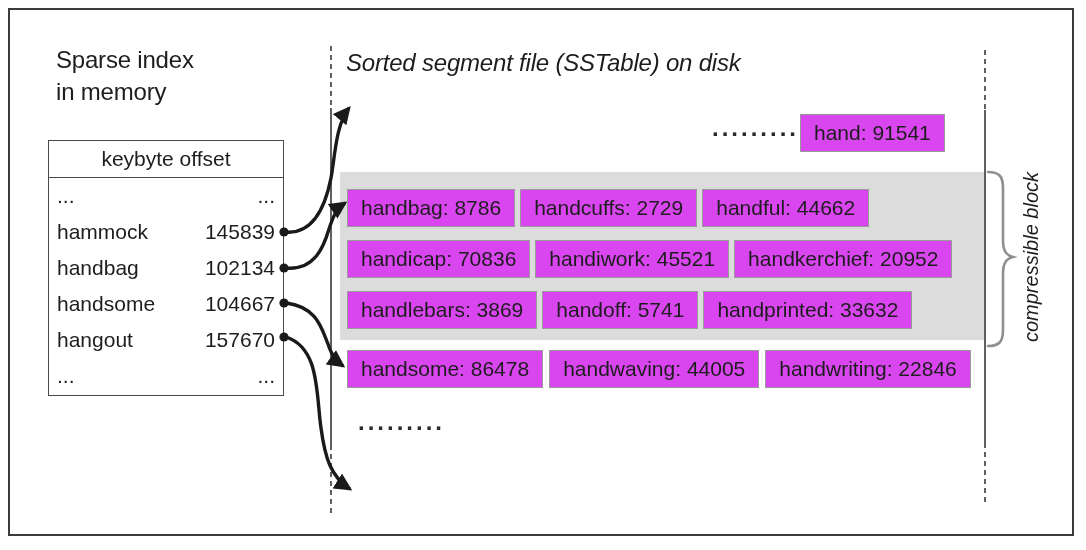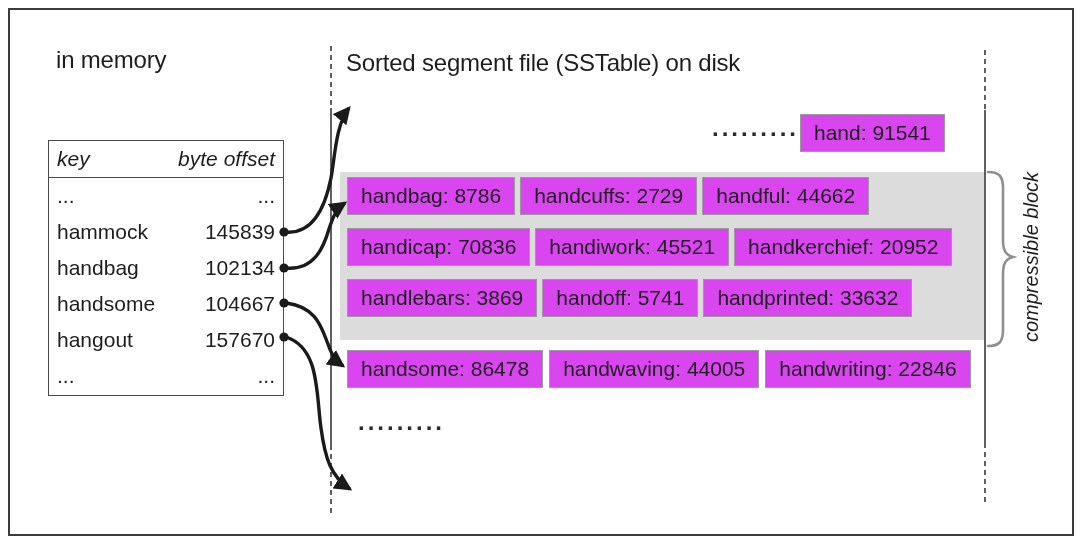--- a/index.html
+++ b/index.html
@@ -10,42 +10,41 @@
   }
   .frame{
     position:absolute;left:8px;top:8px;width:1066px;height:528px;
     border:2px solid #3c3c3c;background:#fff;box-sizing:border-box;
   }
   .title{
     position:absolute;font-size:24px;line-height:32px;color:#1d1d1d;
     letter-spacing:-0.2px;white-space:nowrap;
   }
   .left-title{left:56px;top:44px;}
-  .right-title{left:346px;top:47px;}
+  .right-title{left:346px;top:47px;font-style:italic;}
 
   
   .index-table{
     position:absolute;left:48px;top:140px;width:236px;height:256px;
     border:1.6px solid #4a4a4a;box-sizing:border-box;background:#fff;
   }
   .index-header{
-    display:flex;justify-content:space-between;align-items:center;
+    display:flex;justify-content:center;align-items:center;
     height:36px;padding:0 8px;border-bottom:1.6px solid #4a4a4a;
     font-size:21px;
-    font-style:italic;
   }
   .index-row{
     display:flex;justify-content:space-between;align-items:center;
     height:36px;padding:0 8px;font-size:21px;
   }
 
   
   .gray-block{
     position:absolute;left:340px;top:172px;width:645px;height:168px;
-    background:#dcdcdc;box-sizing:border-box;padding:5px 0 0 7px;
+    background:#dcdcdc;box-sizing:border-box;padding:17px 0 0 7px;
   }
   .seg-row{display:flex;gap:5px;margin-bottom:13px;}
   .seg-box{
     background:#d946ef;border:1.5px solid #9a9a9a;box-sizing:border-box;
     padding:6px 13px;font-size:21px;white-space:nowrap;color:#1d1d1d;
   }
   .row-after-block{position:absolute;left:347px;top:350px;display:flex;gap:6px;}
   .hand-box{position:absolute;left:800px;top:114px;}
   .dots{
     position:absolute;font-size:24px;font-weight:bold;letter-spacing:3px;
@@ -60,20 +59,21 @@
     font-style:italic;color:#1d1d1d;white-space:nowrap;
   }
   svg.overlay{position:absolute;left:0;top:0;pointer-events:none;}
 </style>
 </head>
 <body>
 
 <div class="frame"></div>
 
 <div class="title left-title">
+  <div>Sparse index</div>
   <div>in memory</div>
 </div>
 
 <div class="title right-title">Sorted segment file (SSTable) on disk</div>
 
 <div class="index-table">
   <div class="index-header">
     <span>key</span>
     <span>byte offset</span>
   </div>

